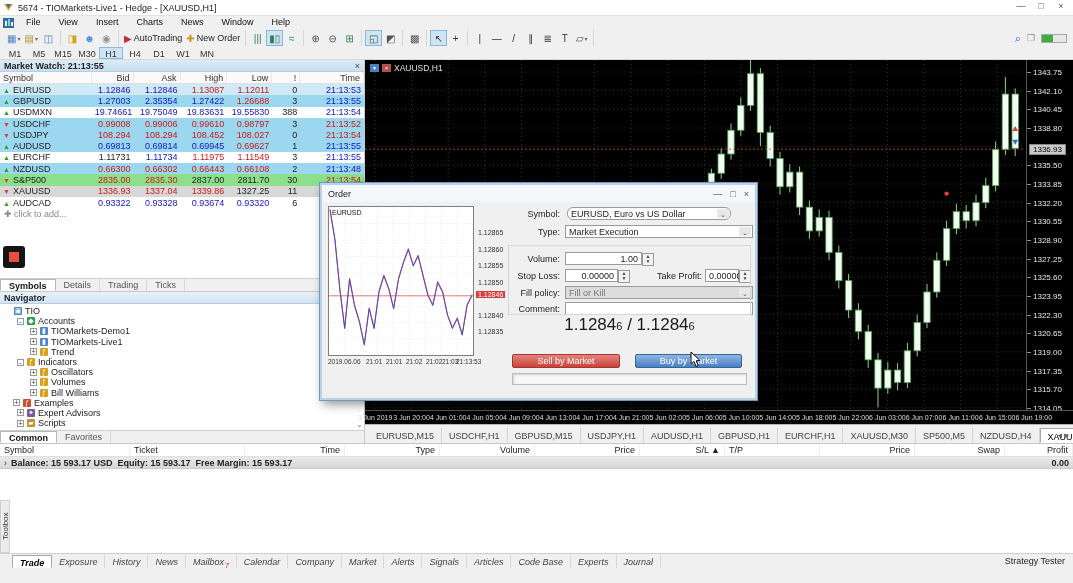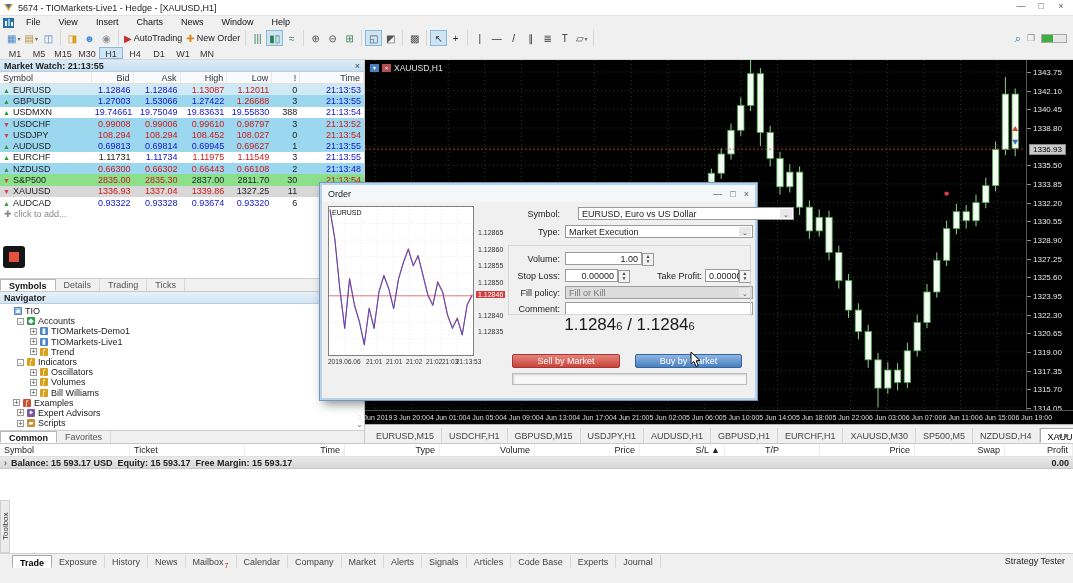--- a/index.html
+++ b/index.html
@@ -61,21 +61,21 @@
 .ctab{padding:2px 7px;color:#444;border-right:1px solid #d5d5d5;height:15px;line-height:12px;white-space:nowrap;}
 .ctab.active{background:#fff;border:1px solid #a8a8a8;border-bottom:1px solid #fff;color:#000;}
 .ctab-arrows{position:absolute;right:4px;bottom:3px;color:#666;}
 
 .toolbox{position:absolute;left:0;top:443px;width:1073px;height:110px;background:#fff;border-top:1px solid #c8c8c8;}
 .tb-cols{display:flex;height:13px;border-bottom:1px solid #e0e0e0;color:#222;}
 .tb-cols>div{padding:1px 4px;border-right:1px solid #eee;white-space:nowrap;}
 .tb-balance{display:flex;height:12px;background:linear-gradient(#e9e9e9,#d7d7d7);border-bottom:1px solid #c9c9c9;font-weight:bold;align-items:center;padding:0 4px;white-space:pre;}
 .dock-label{position:absolute;left:0px;top:500px;width:10px;height:53px;background:#ececec;border:1px solid #cfcfcf;writing-mode:vertical-rl;transform:rotate(180deg);font-size:8px;color:#333;text-align:center;}
 .tb-tabs{position:absolute;left:0;top:553px;width:1073px;height:15px;background:#f0f0f0;border-top:1px solid #cfcfcf;display:flex;align-items:flex-end;padding-left:12px;}
-.btab{padding:1px 7px;color:#444;border-right:1px solid #d8d8d8;height:13px;line-height:12px;white-space:nowrap;}
+.btab{padding:1px 7px;color:#444;border-right:1px solid #d8d8d8;height:13px;line-height:12px;white-space:nowrap;font-style:italic;}
 .btab.active{background:#fff;border:1px solid #a8a8a8;border-bottom:1px solid #fff;font-weight:bold;color:#000;}
 .strategy{position:absolute;right:8px;bottom:2px;color:#222;}
 .statusbar{position:absolute;left:0;top:568px;width:1073px;height:15px;background:#f0f0f0;border-top:1px solid #d0d0d0;display:flex;align-items:center;}
 .sb-cell{height:100%;display:flex;align-items:center;padding:0 6px;border-right:1px solid #d8d8d8;}
 
 .rec{position:absolute;left:3px;top:246px;width:22px;height:22px;background:#151515;border-radius:3px;display:flex;align-items:center;justify-content:center;z-index:30;}
 .rec>div{width:10px;height:10px;background:#e8503e;}
 
 .dialog{position:absolute;left:320px;top:183px;width:437px;height:217px;background:#f0f0f0;border:2px solid #b9d1e9;outline:1px solid #7398bd;box-shadow:3px 4px 10px rgba(0,0,0,.45);z-index:20;}
 .dlg-title{height:17px;display:flex;align-items:center;padding:0 6px;background:#f4f7fa;}
@@ -283,21 +283,21 @@
           <div class="num" style="width: 42px; color: rgb(20, 20, 204);">1.12846</div>
           <div class="num" style="width: 47px; color: rgb(20, 20, 204);">1.12846</div>
           <div class="num" style="width: 47px; color: rgb(204, 26, 26);">1.13087</div>
           <div class="num" style="width: 45px; color: rgb(204, 26, 26);">1.12011</div>
           <div class="num" style="width: 28px;">0</div>
           <div class="num" style="width: 64px; color: rgb(20, 20, 204);">21:13:53</div>
         </div>
         <div class="mw-row" style="background: rgb(155, 215, 238);">
           <div style="width: 92px;"><span style="color: rgb(46, 158, 46); font-size: 7px; margin-right: 3px;">▲</span><span>GBPUSD</span></div>
           <div class="num" style="width: 42px; color: rgb(20, 20, 204);">1.27003</div>
-          <div class="num" style="width: 47px; color: rgb(20, 20, 204);">1.53066</div>
+          <div class="num" style="width: 47px; color: rgb(20, 20, 204);">2.35354</div>
           <div class="num" style="width: 47px; color: rgb(20, 20, 204);">1.27422</div>
           <div class="num" style="width: 45px; color: rgb(204, 26, 26);">1.26688</div>
           <div class="num" style="width: 28px;">3</div>
           <div class="num" style="width: 64px; color: rgb(20, 20, 204);">21:13:55</div>
         </div>
         <div class="mw-row" style="background: rgb(255, 255, 255);">
           <div style="width: 92px;"><span style="color: rgb(46, 158, 46); font-size: 7px; margin-right: 3px;">▲</span><span>USDMXN</span></div>
           <div class="num" style="width: 42px; color: rgb(20, 20, 204);">19.74661</div>
           <div class="num" style="width: 47px; color: rgb(20, 20, 204);">19.75049</div>
           <div class="num" style="width: 47px; color: rgb(20, 20, 204);">19.83631</div>
@@ -720,21 +720,21 @@
 
   <div class="toolbox">
     <div class="tb-cols" id="tb-cols">
         <div style="width: 130px; text-align: left;">Symbol</div>
         <div style="width: 115px; text-align: left;">Ticket</div>
         <div style="width: 100px; text-align: right;">Time</div>
         <div style="width: 95px; text-align: right;">Type</div>
         <div style="width: 95px; text-align: right;">Volume</div>
         <div style="width: 105px; text-align: right;">Price</div>
         <div style="width: 85px; text-align: right;">S/L  ▲</div>
-        <div style="width: 95px; text-align: center;">T/P</div>
+        <div style="width: 95px; text-align: left;">T/P</div>
         <div style="width: 95px; text-align: right;">Price</div>
         <div style="width: 90px; text-align: right;">Swap</div>
         <div style="width: 60px; text-align: right; flex: 1 1 0%;">Profit</div>
       </div>
     <div class="tb-balance">
       <span style="color:#666;margin-right:4px">›</span>
       <span>Balance: 15 593.17 USD  Equity: 15 593.17  Free Margin: 15 593.17</span>
       <span style="margin-left:auto">0.00</span>
     </div>
   </div>
@@ -809,21 +809,21 @@
           <div class="mini-xlab" style="left: 38px;">21:01</div>
           <div class="mini-xlab" style="left: 58px;">21:01</div>
           <div class="mini-xlab" style="left: 78px;">21:02</div>
           <div class="mini-xlab" style="left: 98px;">21:02</div>
           <div class="mini-xlab" style="left: 114px;">21:03</div>
           <div class="mini-xlab" style="left: 128px;">21:13:53</div>
         </div>
     </div>
     <div id="dlg-form">
         <div class="frm-label" style="left: 150px; width: 88px; top: 24px;">Symbol:</div>
-        <div class="frm-field" style="left: 256px; top: 22px; width: 216px;">EURUSD, Euro vs US Dollar<span class="frm-dd">⌄</span></div>
+        <div class="frm-field" style="left: 245px; top: 22px; width: 164px; border-radius: 6px;">EURUSD, Euro vs US Dollar<span class="frm-dd">⌄</span></div>
         <div class="frm-label" style="left: 150px; width: 88px; top: 42px;">Type:</div>
         <div class="frm-field" style="left: 243px; top: 40px; width: 188px;">Market Execution<span class="frm-dd">⌄</span></div>
         <div class="frm-label" style="left: 150px; width: 88px; top: 69px;">Volume:</div>
         <div class="frm-field" style="left: 243px; top: 67px; width: 77px; text-align: right;">1.00<span class="spin">▲<br>▼</span></div>
         <div class="frm-label" style="left: 150px; width: 88px; top: 86px;">Stop Loss:</div>
         <div class="frm-field" style="left: 243px; top: 84px; width: 53px; text-align: right;">0.00000<span class="spin">▲<br>▼</span></div>
         <div class="frm-label" style="left: 318px; width: 62px; top: 86px;">Take Profit:</div>
         <div class="frm-field" style="left: 383px; top: 84px; width: 34px; text-align: right;">0.00000<span class="spin">▲<br>▼</span></div>
         <div class="frm-label" style="left: 150px; width: 88px; top: 103px;">Fill policy:</div>
         <div class="frm-field" style="left: 243px; top: 101px; width: 188px; background: rgb(220, 220, 220); color: rgb(119, 119, 119);">Fill or Kill<span class="frm-dd">⌄</span></div>

